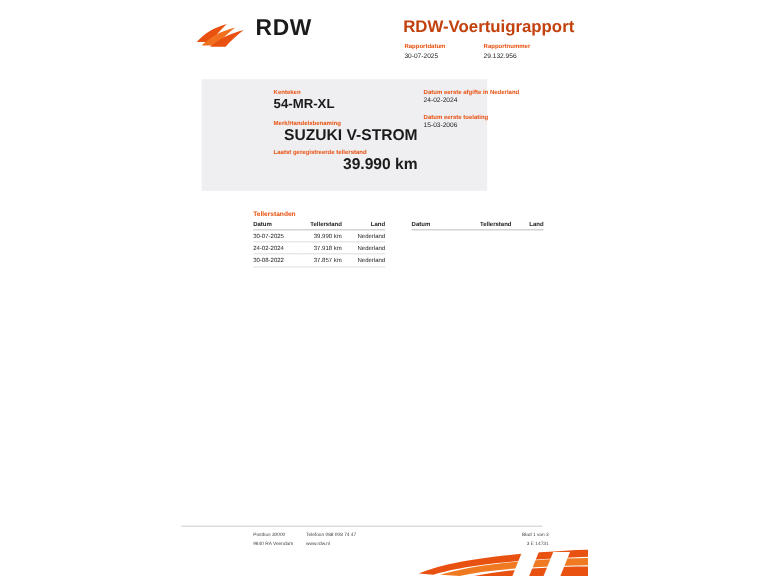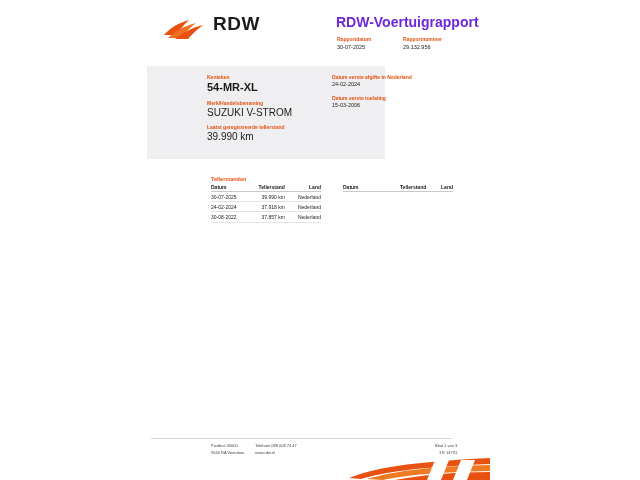--- a/index.html
+++ b/index.html
@@ -55,21 +55,21 @@
     font-weight: bold;
     letter-spacing: 0.5px;
     color: #1b1b1b;
   }
   .report-title {
     position: absolute;
     left: 185px;
     top: 6px;
     font-size: 14px;
     font-weight: bold;
-    color: #6d28d9;
+    color: #c2410c;
     white-space: nowrap;
   }
   .meta {
     position: absolute;
     left: 186px;
     top: 28px;
     font-size: 5px;
     color: #333;
     width: 160px;
   }
@@ -87,21 +87,21 @@
   }
   .meta .val {
     font-size: 5.5px;
     color: #222;
     display: block;
   }
 
   
   .band {
     position: absolute;
-    left: 147px;
+    left: 168px;
     top: 66px;
     width: 238px;
     height: 93px;
     background: #efeff1;
   }
   .band .colL { position: absolute; left: 60px; top: 8px; width: 120px; }
   .band .colR { position: absolute; left: 185px; top: 8px; width: 115px; }
 
   .lbl-orange {
     color: #e8510f;
@@ -111,25 +111,26 @@
     margin-bottom: 1px;
   }
   .big {
     font-size: 11px;
     font-weight: bold;
     color: #1b1b1b;
     line-height: 13px;
     display: block;
   }
   .mid {
-    font-size: 10px;
-    font-weight: normal;
+    font-size: 13px;
+    font-weight: bold;
     color: #1b1b1b;
     line-height: 11px;
     display: block;
+    text-align: right;
   }
   .small-val {
     font-size: 5.5px;
     color: #222;
     display: block;
     margin-bottom: 8px;
   }
   .gap-sm { height: 6px; }
 
   

